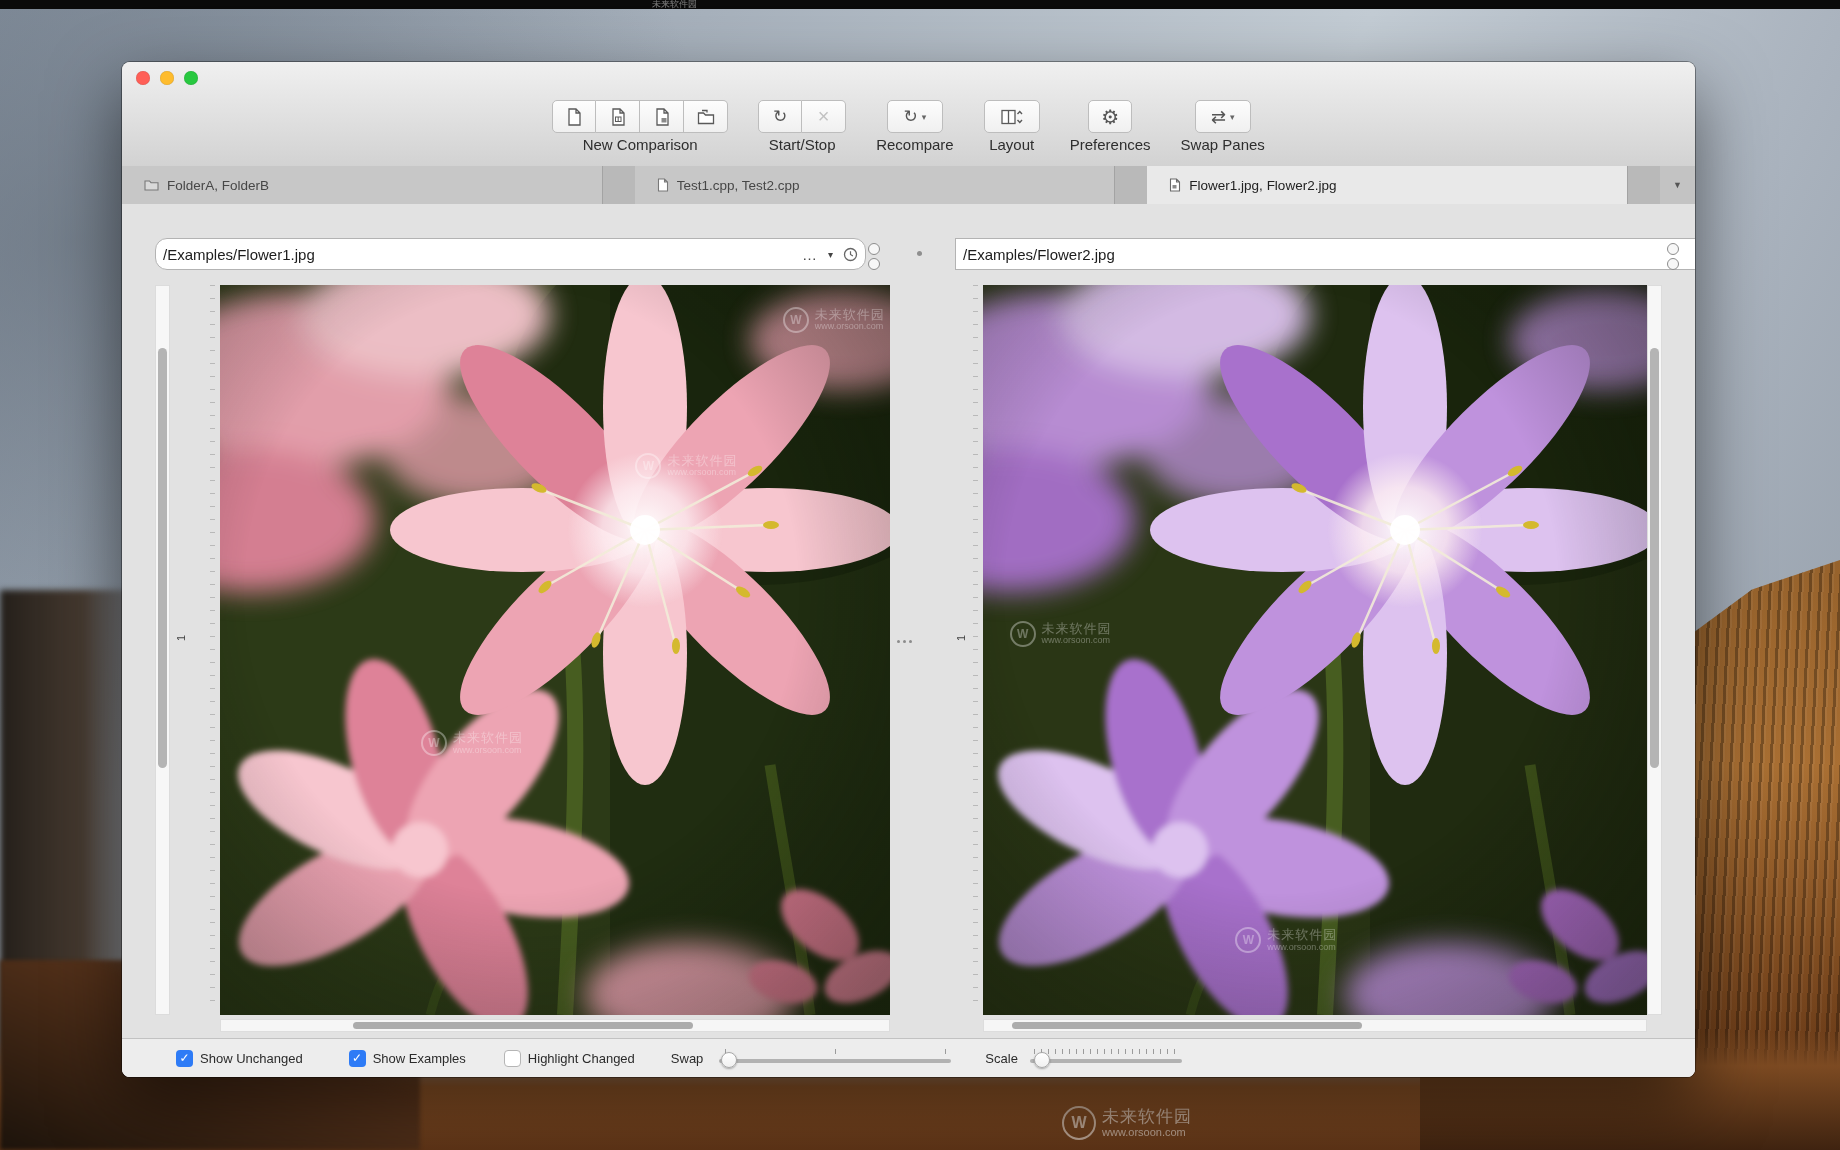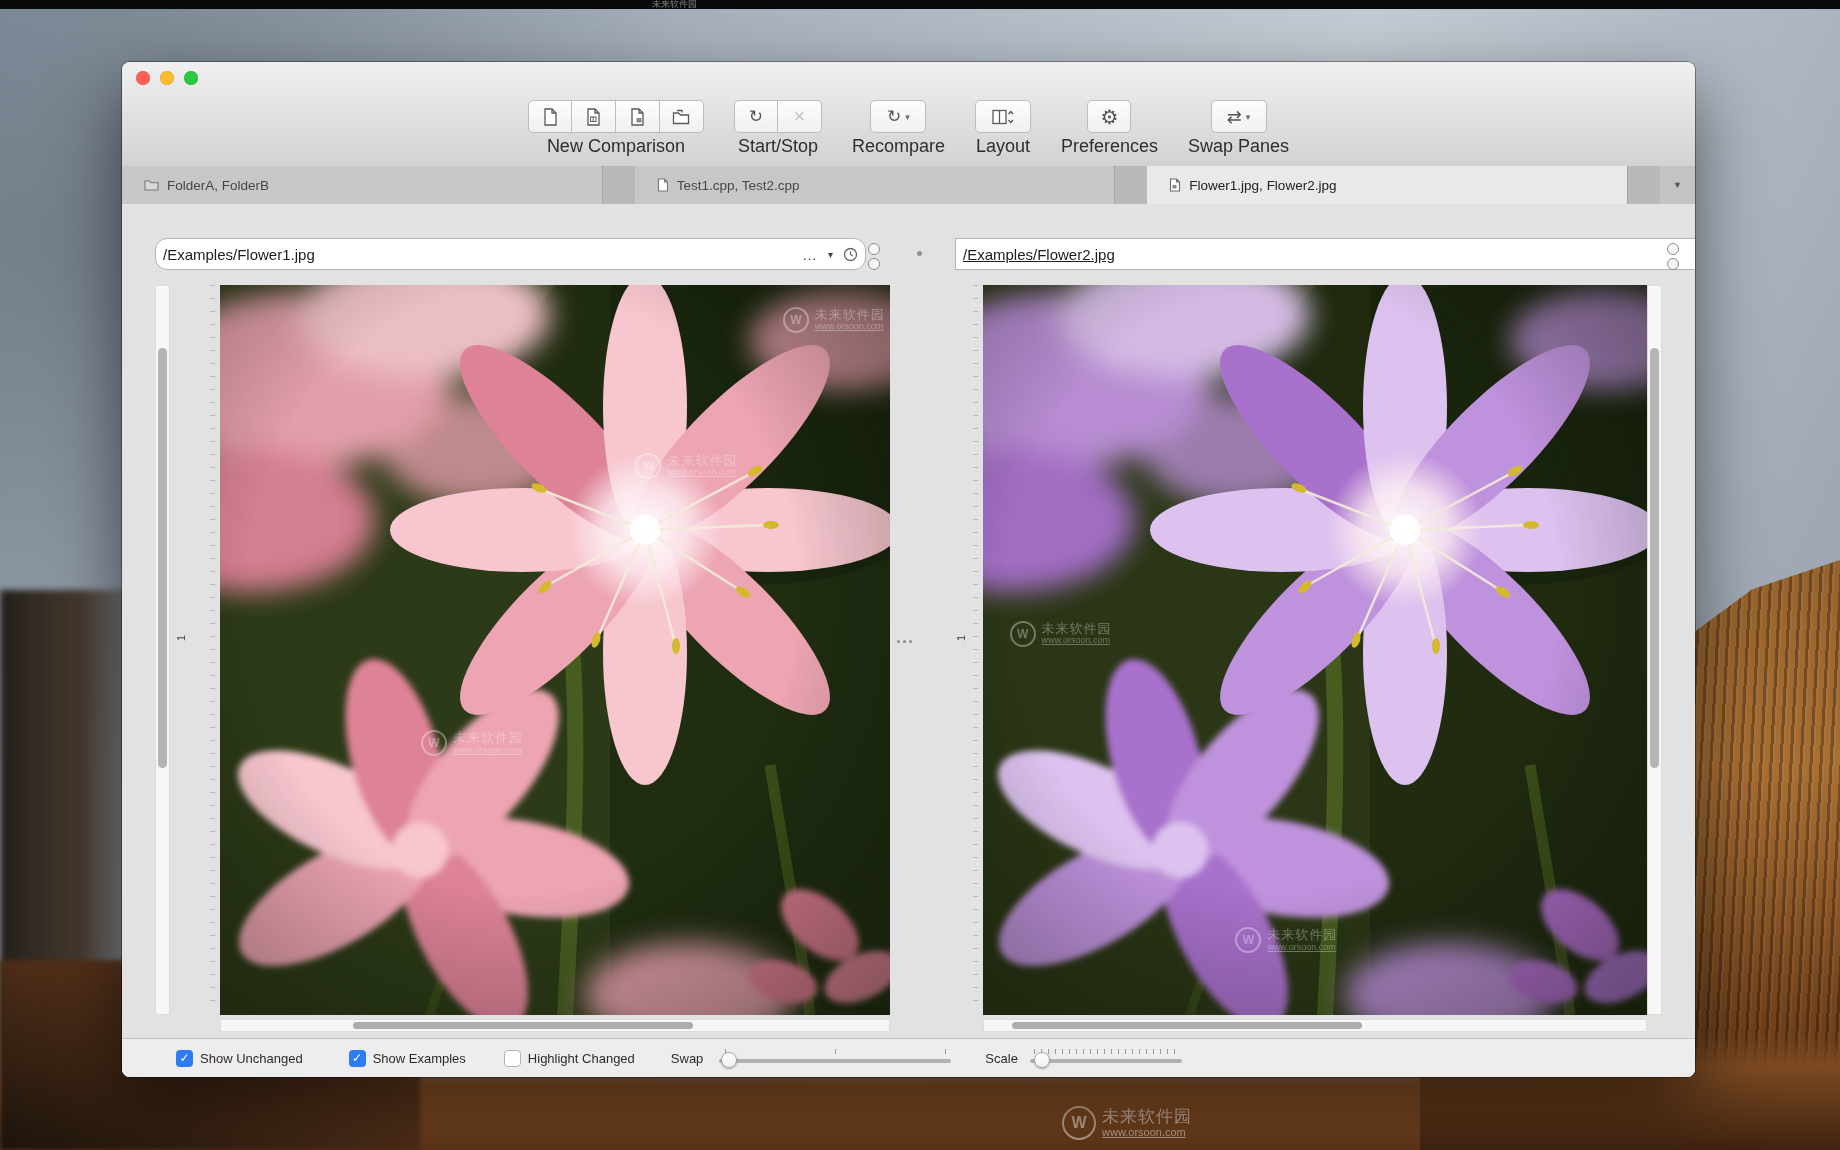--- a/index.html
+++ b/index.html
@@ -14,21 +14,21 @@
   .cliff-right{position:absolute;right:0;top:560px;width:160px;height:590px;clip-path:polygon(0 14%,45% 5%,100% 0,100% 100%,0 100%);background:linear-gradient(to bottom,#96622c,#a96f33 35%,#6f3f1a 80%,#4a2810);}
   .cliff-right:after{content:"";position:absolute;inset:0;background:repeating-linear-gradient(93deg,rgba(0,0,0,.28) 0 3px,rgba(255,255,255,.05) 3px 5px,transparent 5px 10px);}
   .rock-br{position:absolute;right:0;bottom:0;width:420px;height:120px;background:linear-gradient(to top,#3f2310,#7c4a22 70%,rgba(124,74,34,0));}
   .top-strip{position:absolute;left:0;top:0;width:100%;height:9px;background:#0a0a0a;}
   .mini-mark{position:absolute;left:652px;top:0;color:rgba(255,255,255,.45);font-size:9px;line-height:9px;}
   
   .wm{position:absolute;display:flex;align-items:center;gap:6px;color:rgba(255,255,255,.32);pointer-events:none;}
   .wm .wlogo{width:22px;height:22px;border:2px solid rgba(255,255,255,.35);border-radius:50%;display:flex;align-items:center;justify-content:center;font-size:12px;font-weight:bold;flex:none;}
   .wm .wtxt{display:flex;flex-direction:column;line-height:1.1;}
   .wm .wname{font-size:13px;letter-spacing:1px;}
-  .wm .wsite{font-size:9px;text-decoration:underline;}
+  .wm .wsite{font-size:9px;}
   .wm.big{color:rgba(255,255,255,.5);}
   .wm.big .wlogo{width:30px;height:30px;font-size:16px;border-color:rgba(255,255,255,.5);}
   .wm.big .wname{font-size:17px;}
   .wm.big .wsite{font-size:11px;}
   
   .window{position:absolute;left:122px;top:62px;width:1573px;height:1015px;border-radius:8px;overflow:hidden;box-shadow:0 28px 70px rgba(0,0,0,.55),0 0 0 1px rgba(0,0,0,.35);background:#e2e2e2;}
   .chrome{position:absolute;left:0;top:0;width:100%;height:104px;background:linear-gradient(to bottom,#f0f0f0,#d2d2d2);border-bottom:1px solid #a9a9a9;}
   .titlebar{position:absolute;left:0;top:0;width:100%;height:32px;}
   .lights{position:absolute;left:14px;top:9px;display:flex;gap:10px;}
   .light{width:14px;height:14px;border-radius:50%;box-shadow:inset 0 0 1px rgba(0,0,0,.35);}
@@ -40,21 +40,21 @@
   .toolbar{position:absolute;left:0;top:32px;width:100%;height:72px;display:flex;justify-content:center;align-items:flex-start;gap:30px;padding-top:6px;box-sizing:border-box;}
   .tb-group{display:flex;flex-direction:column;align-items:center;gap:3px;}
   .tb-btns{display:flex;}
   .tb-btn{appearance:none;margin:0;padding:0;width:44px;height:33px;background:linear-gradient(to bottom,#fdfdfd,#f0f0f0);border:1px solid #bdbdbd;display:flex;align-items:center;justify-content:center;gap:2px;color:#555;font-size:17px;}
   .tb-btn + .tb-btn{border-left:none;}
   .tb-btns .tb-btn:first-child{border-radius:5px 0 0 5px;}
   .tb-btns .tb-btn:last-child{border-radius:0 5px 5px 0;}
   .tb-btns .tb-btn:only-child{border-radius:5px;}
   .tb-btn.single{width:56px;}
   .tb-btn.disabled{color:#c2c2c2;}
-  .tb-label{font-size:18px;color:#2e2e2e;white-space:nowrap;}
+  .tb-label{font-size:15px;color:#2e2e2e;white-space:nowrap;}
   .tb-btn svg{display:block;}
   .dd{font-size:9px;color:#666;margin-left:2px;}
   .gear{font-size:20px;}
   .swapg{font-size:18px;}
   
   .tabbar{position:absolute;left:0;top:104px;width:100%;height:38px;background:#b9b9b9;display:flex;gap:32px;}
   .tab{flex:1 1 0;display:flex;align-items:center;gap:8px;padding-left:22px;background:#c7c7c7;border-right:1px solid #a3a3a3;font-size:13.5px;color:#474747;min-width:0;}
   .tab.active{background:#e9e9e9;color:#222;}
   .tab .tlabel{white-space:nowrap;overflow:hidden;}
   .tab-overflow{flex:0 0 35px;display:flex;align-items:center;justify-content:center;background:#c3c3c3;color:#555;font-size:9px;}
@@ -353,21 +353,21 @@
             <circle cx="7.5" cy="7.5" r="6" fill="none" stroke="#666" stroke-width="1.3"></circle>
             <path d="M7.5 4.2 v3.3 l2.4 1.5" fill="none" stroke="#666" stroke-width="1.2"></path>
           </svg>
       </span>
     </div>
     <div class="linkdots" style="left:746px;top:39px;">
         <span class="lc"></span>
         <span class="lc"></span>
       </div>
     <div class="gutter-dot" style="left:795px;top:47px;"></div>
-    <div class="pathfield" style="left:833px;width:808px;text-decoration:underline;">
+    <div class="pathfield" style="left:833px;width:808px;">
       <span class="ptext">/Examples/Flower2.jpg</span>
       <span class="pf-ic pf-ell">…</span>
       <span class="pf-ic pf-dd">▾</span>
       <span class="pf-ic">
         <svg width="15" height="15" viewBox="0 0 15 15">
             <circle cx="7.5" cy="7.5" r="6" fill="none" stroke="#666" stroke-width="1.3"></circle>
             <path d="M7.5 4.2 v3.3 l2.4 1.5" fill="none" stroke="#666" stroke-width="1.2"></path>
           </svg>
       </span>
     </div>

